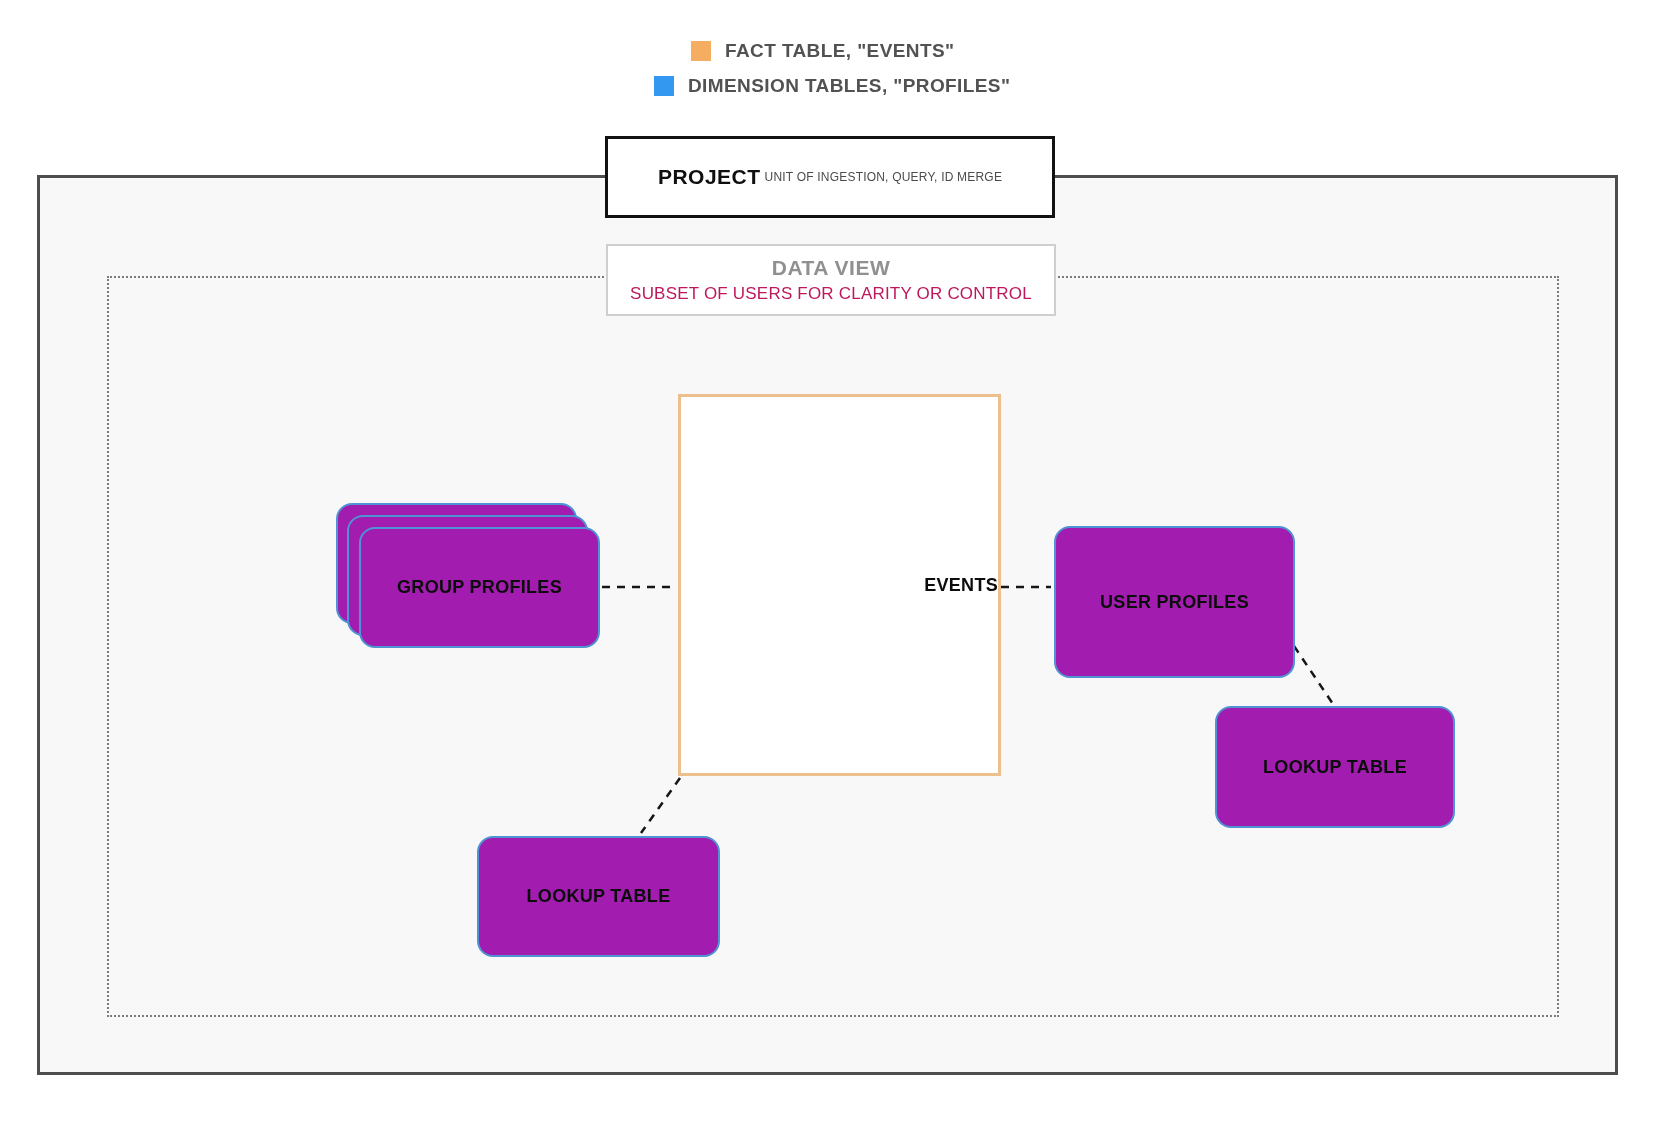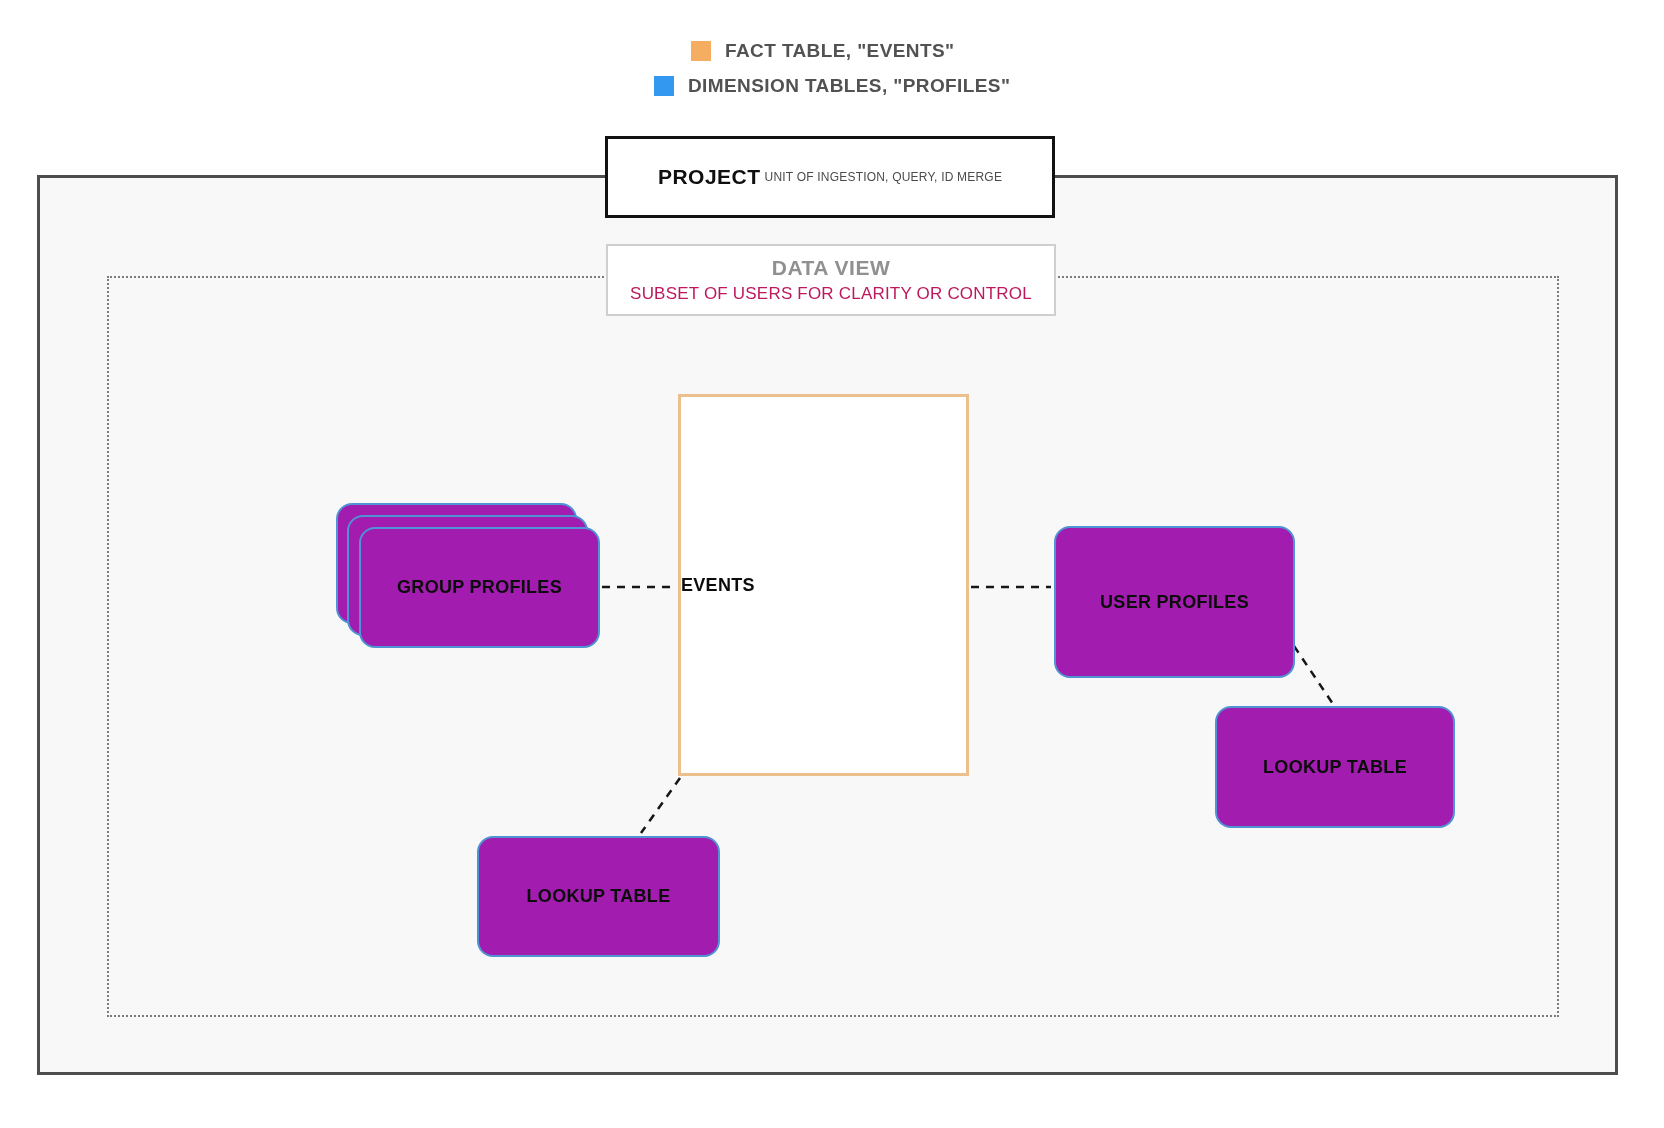--- a/index.html
+++ b/index.html
@@ -57,23 +57,23 @@
   .dataview-title{font-size:21px;font-weight:bold;color:#909090;letter-spacing:.5px;}
   .dataview-sub{font-size:17px;color:#be185d;letter-spacing:.2px;}
 
   
   svg.connectors{position:absolute;left:0;top:0;width:1664px;height:1128px;z-index:3;}
 
   
   .node-label{font-size:18px;font-weight:bold;color:#0C0C0C;letter-spacing:.3px;white-space:nowrap;}
 
   .events-box{
-    position:absolute;left:678px;top:394px;width:291px;height:382px;
+    position:absolute;left:678px;top:394px;width:323px;height:382px;
     background:#ffffff;border:3px solid var(--fact-border);
-    display:flex;align-items:center;justify-content:flex-start;
+    display:flex;align-items:center;justify-content:flex-end;
     z-index:4;
   }
 
   .card{
     position:absolute;width:241px;height:121px;border-radius:16px;
     background:#a21caf;border:2.5px solid var(--dim-border);
   }
   .card.labelled{display:flex;align-items:center;justify-content:center;}
 
   .group-stack{position:absolute;left:336px;top:503px;width:265px;height:146px;z-index:4;}

